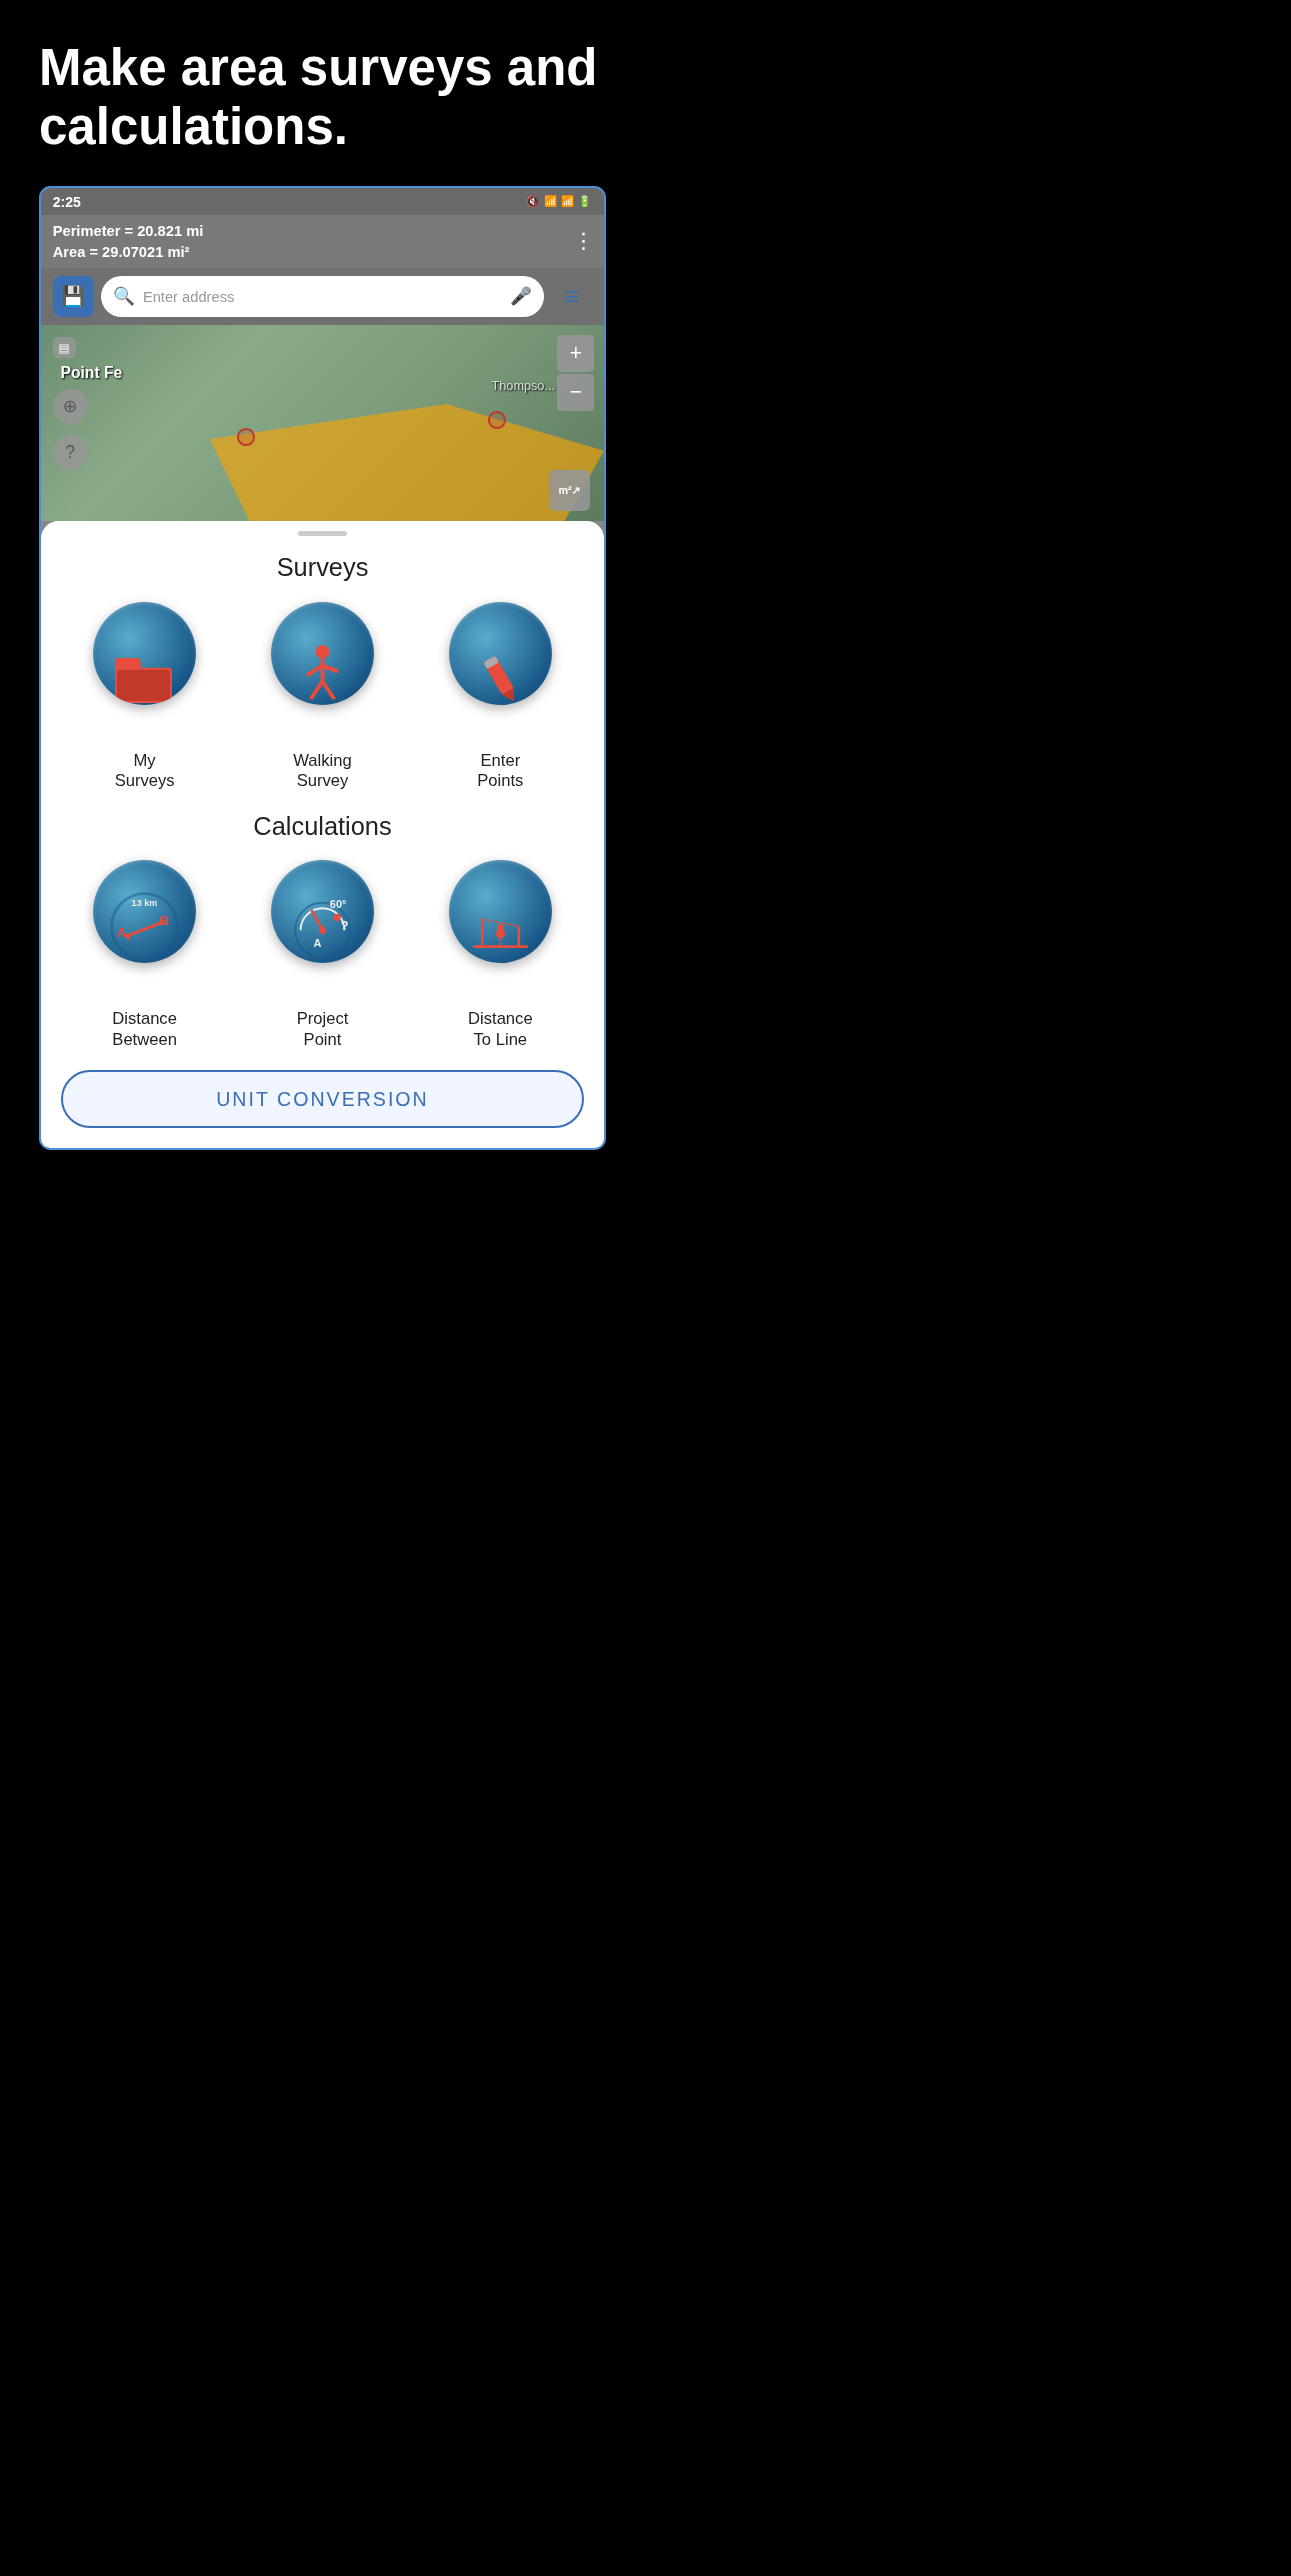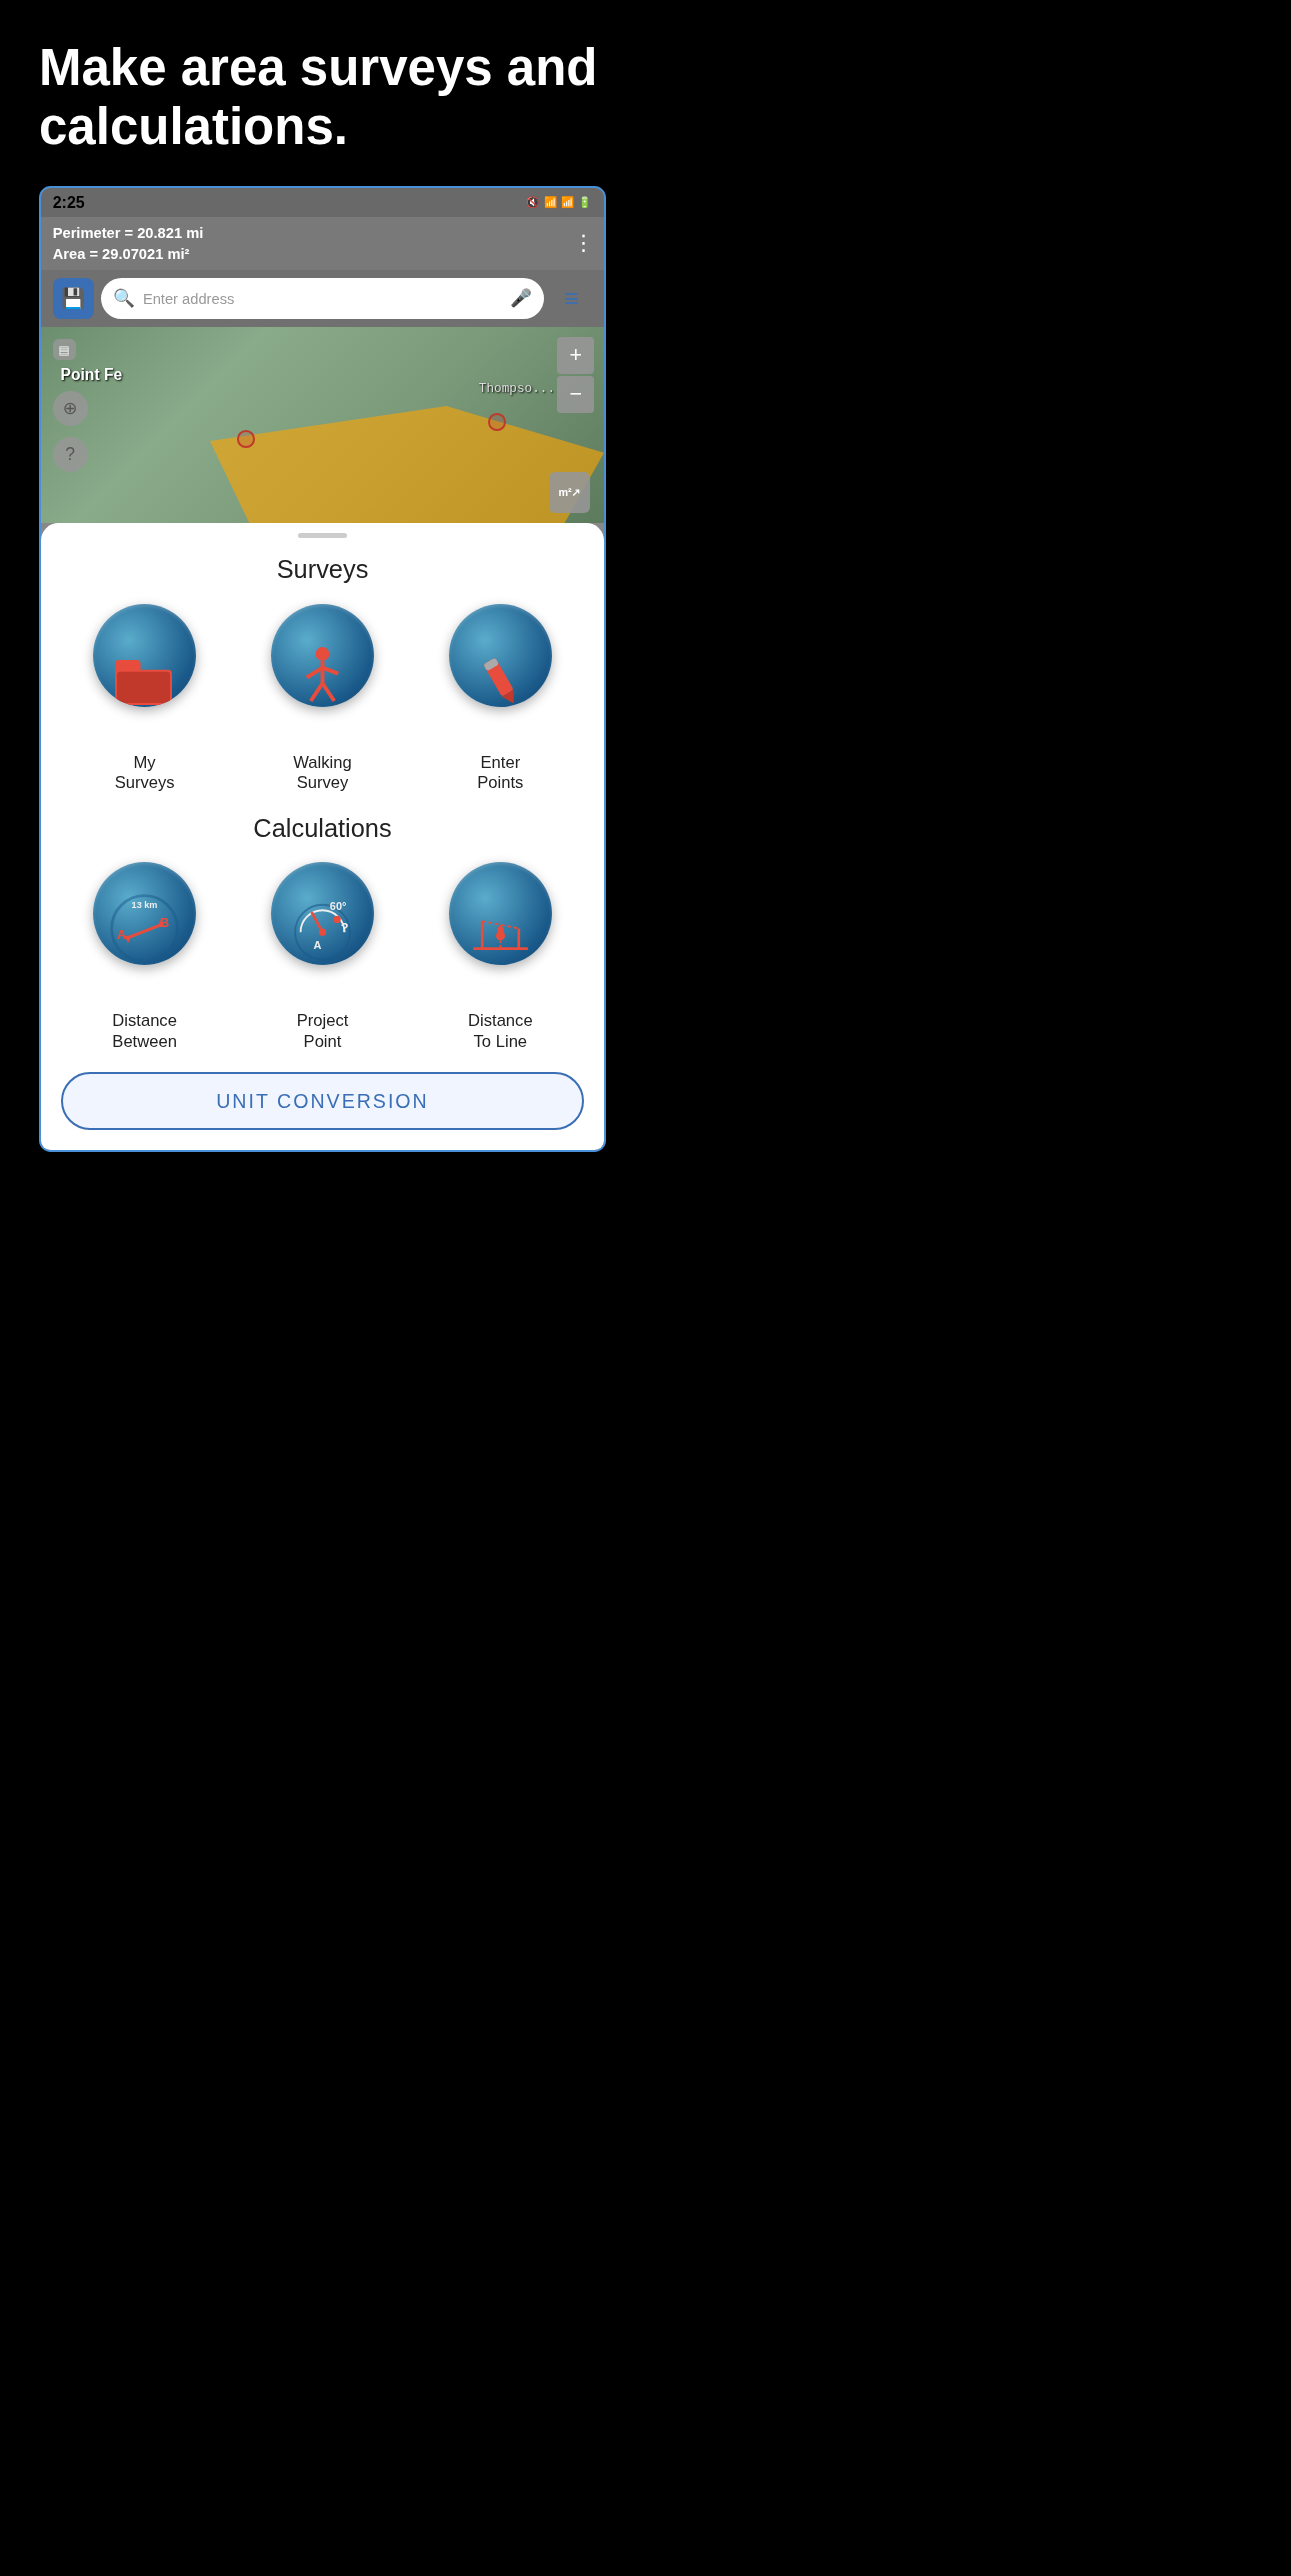--- a/index.html
+++ b/index.html
@@ -38,22 +38,22 @@
 
     
     .status-bar {
       background: rgba(100,100,100,0.85);
       padding: 5.9px 11.7px;
       display: flex;
       justify-content: space-between;
       align-items: center;
     }
     .status-time {
-      color: #000000;
-      font-size: 16px;
+      color: #ffffff;
+      font-size: 14px;
       font-weight: 600;
     }
     .status-icons {
       display: flex;
       gap: 3.9px;
       align-items: center;
       color: #fff;
       font-size: 10.8px;
     }
 
@@ -146,21 +146,20 @@
       font-weight: 600;
       text-shadow: 1px 1px 2px #000;
     }
     .map-label-thompson {
       position: absolute;
       top: 54px;
       right: 49px;
       color: #ddd;
       font-size: 12.7px;
       text-shadow: 1px 1px 2px #000;
-      font-family: Liberation Mono, monospace;
     }
     .map-layers-btn {
       position: absolute;
       top: 11.7px;
       left: 11.7px;
       background: rgba(150,150,150,0.85);
       border-radius: 5.9px;
       padding: 3.9px 5.9px;
       display: flex;
       align-items: center;

